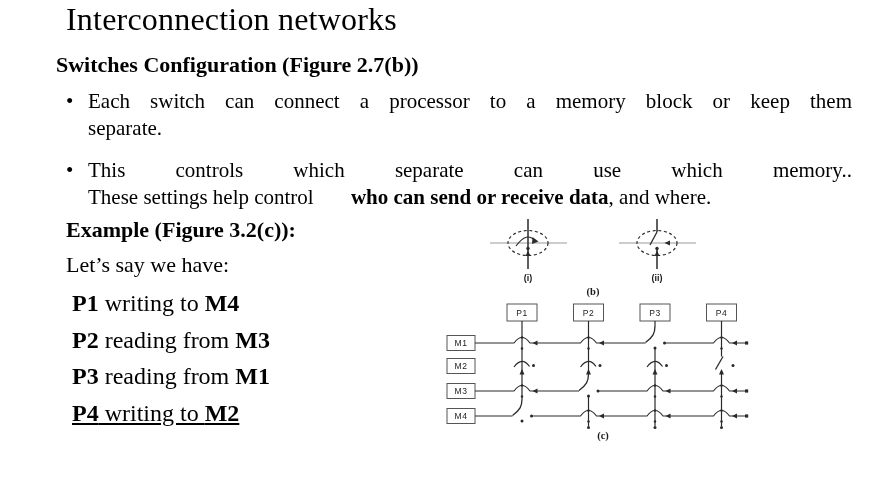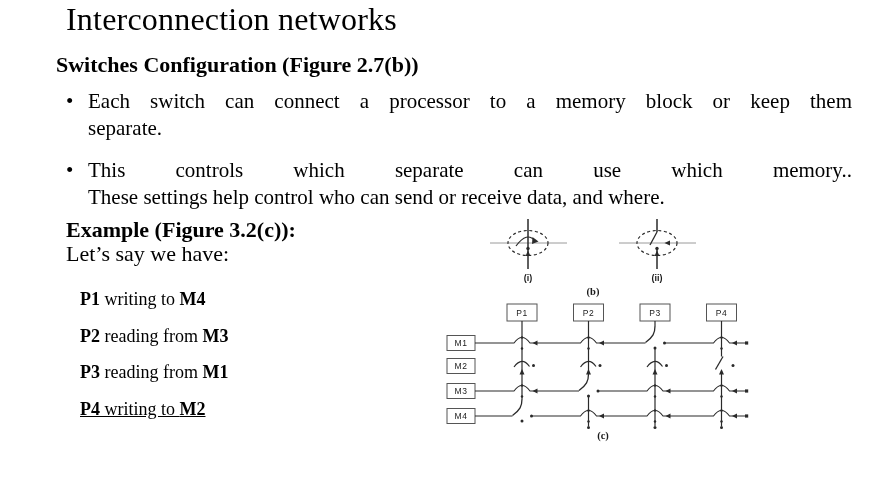--- a/index.html
+++ b/index.html
@@ -10,22 +10,22 @@
   }
   .abs{position:absolute;}
   .title{left:66px;top:2px;font-size:32px;font-weight:normal;margin:0;line-height:1.1;letter-spacing:0.2px;}
   .heading{left:56px;top:52px;font-size:22px;font-weight:bold;margin:0;line-height:1.2;}
   .bullet-para{left:66px;width:786px;font-size:21px;line-height:27px;padding-left:22px;box-sizing:border-box;}
   .b1{top:88px;}
   .b2{top:157px;}
   .bullet-marker{position:absolute;left:0;top:0;}
   .jline{text-align:justify;text-align-last:justify;}
   .example{left:66px;top:217px;font-size:22px;font-weight:bold;line-height:1.2;}
-  .intro{left:66px;top:241px;font-size:22px;line-height:1.2;text-align:right;}
-  .pline{left:80px;font-size:18px;line-height:1.2;}
+  .intro{left:66px;top:252px;font-size:22px;line-height:1.2;text-align:right;}
+  .pline{left:72px;font-size:24px;line-height:1.2;}
   .p0{top:289px;} .p1{top:326px;} .p2{top:362px;} .p3{top:399px;text-decoration:underline;}
   .figb{left:470px;top:215px;}
   .figc{left:443px;top:298px;}
   svg text{font-family:"Liberation Sans","DejaVu Sans",sans-serif;fill:#1a1a1a;}
   svg .caption{font-family:"Liberation Serif","DejaVu Serif",serif;font-weight:bold;}
 </style>
 </head>
 <body>
 
 <div>
@@ -36,21 +36,21 @@
 
   <div class="abs bullet-para b1">
     <span class="bullet-marker">•</span>
     <div class="jline">Each switch can connect a processor to a memory block or keep them</div>
     <div>separate.</div>
   </div>
 
   <div class="abs bullet-para b2">
     <span class="bullet-marker">•</span>
     <div class="jline">This controls which separate can use which memory..</div>
-    <div><span>These settings help control </span><span style="font-weight: normal;">who can send or receive data</span><span>, and where.</span></div>
+    <div><span>These settings help control </span><span style="font-weight: bold; margin-left: 32px;">who can send or receive data</span><span>, and where.</span></div>
   </div>
 
   <div class="abs example">Example (Figure 3.2(c)):</div>
 
   <div class="abs intro">Let’s say we have:</div>
 
   <div class="abs pline p0"><span style="font-weight: bold;">P1</span><span> writing to </span><span style="font-weight: bold;">M4</span></div>
   <div class="abs pline p1"><span style="font-weight: bold;">P2</span><span> reading from </span><span style="font-weight: bold;">M3</span></div>
   <div class="abs pline p2"><span style="font-weight: bold;">P3</span><span> reading from </span><span style="font-weight: bold;">M1</span></div>
   <div class="abs pline p3"><span style="font-weight: bold;">P4</span><span> writing to </span><span style="font-weight: bold;">M2</span></div>

